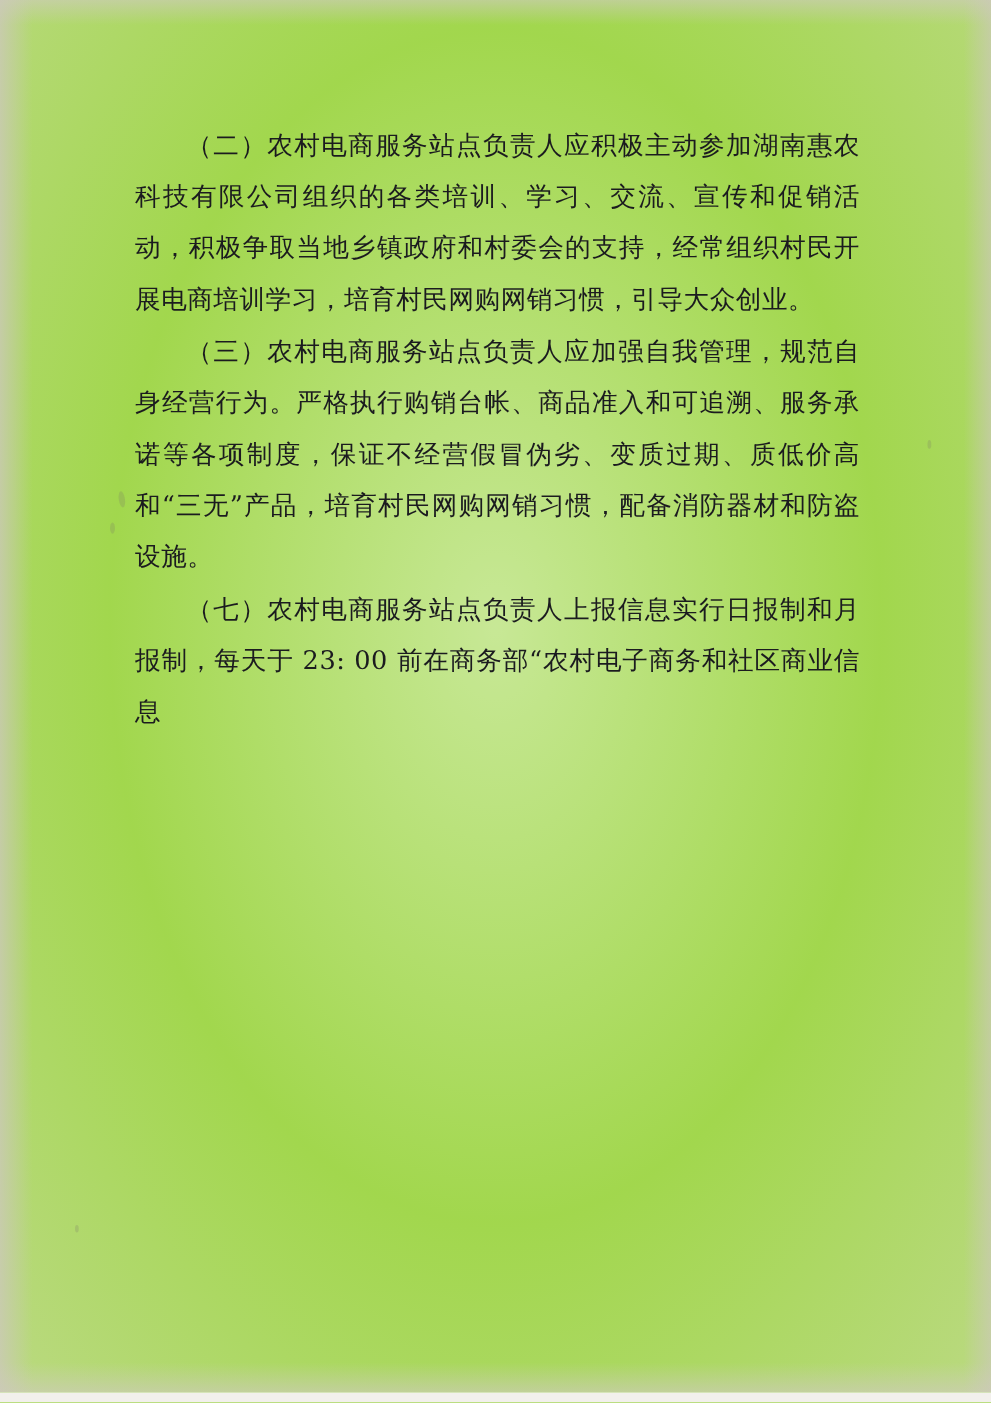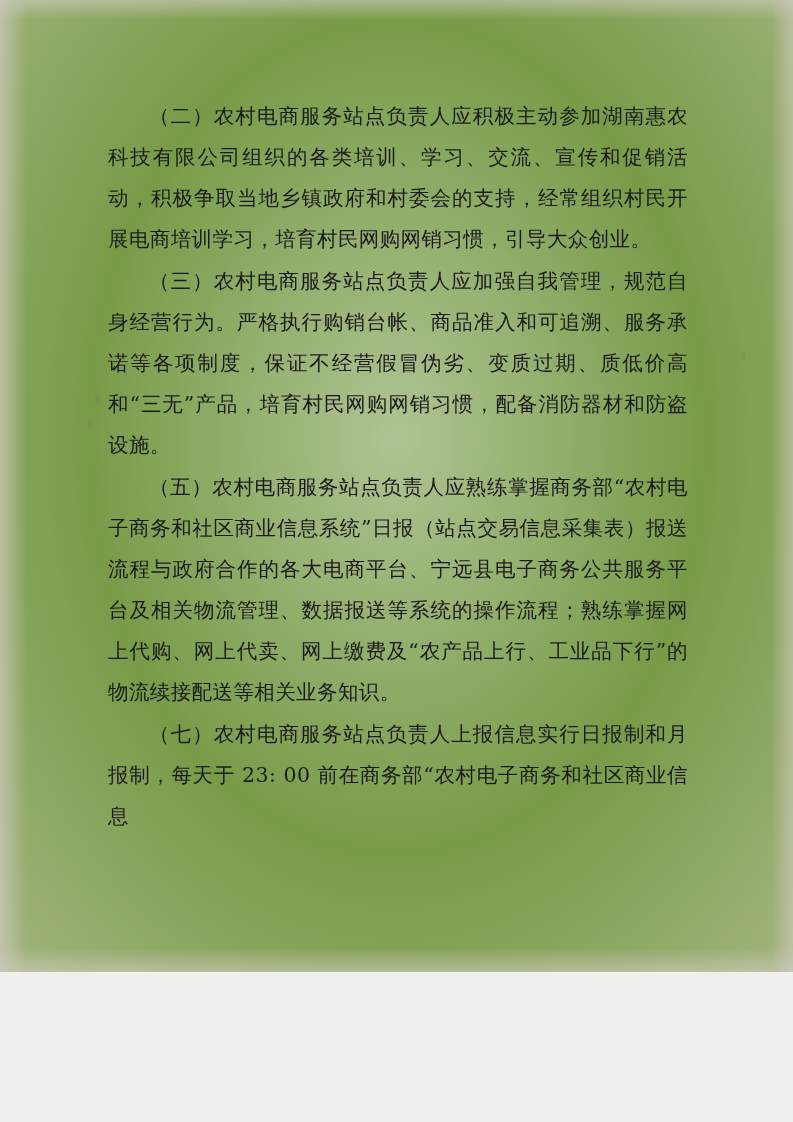--- a/index.html
+++ b/index.html
@@ -3,23 +3,23 @@
 <meta charset="utf-8">
 <style>
   html, body {
     margin: 0;
     padding: 0;
     background: #f2f0ec;
   }
   .page {
     position: relative;
     width: 793px;
-    height: 972px;
+    height: 1114px;
     margin: 0 auto;
-    background: #4d7c0f;
+    background: #84cc16;
     overflow: hidden;
   }
   
   .paper-texture {
     position: absolute;
     inset: 0;
     background:
       radial-gradient(ellipse at 50% 45%, rgba(255,255,255,0.55) 0%, rgba(250,248,242,0.25) 55%, rgba(232,228,218,0.55) 100%);
     pointer-events: none;
   }
@@ -91,16 +91,15 @@
   <div class="edge-shade-right"></div>
 
   <div class="blot b1"></div>
   <div class="blot b2"></div>
   <div class="blot b3"></div>
   <div class="blot b4"></div>
 
   <div class="content">
     <p class="para">（二）农村电商服务站点负责人应积极主动参加湖南惠农科技有限公司组织的各类培训、学习、交流、宣传和促销活动，积极争取当地乡镇政府和村委会的支持，经常组织村民开展电商培训学习，培育村民网购网销习惯，引导大众创业。</p>
     <p class="para">（三）农村电商服务站点负责人应加强自我管理，规范自身经营行为。严格执行购销台帐、商品准入和可追溯、服务承诺等各项制度，保证不经营假冒伪劣、变质过期、质低价高和“三无”产品，培育村民网购网销习惯，配备消防器材和防盗设施。</p>
-    <p class="para">（五）农村电商服务站点负责人应熟练掌握商务部“农村电子商务和社区商业信息系统”日报（站点交易信息采集表）报送流程与政府合作的各大电商平台、宁远县电子商务公共服务平台及相关物流管理、数据报送等系统的操作流程；熟练掌握网上代购、网上代卖、网上缴费及“农产品上行、工业品下行”的物流续接配送等相关业务知识。</p>
     <p class="para tight">（七）农村电商服务站点负责人上报信息实行日报制和月报制，每天于 23: 00 前在商务部“农村电子商务和社区商业信息</p>
   </div>
 </div>
 
 </body></html>

